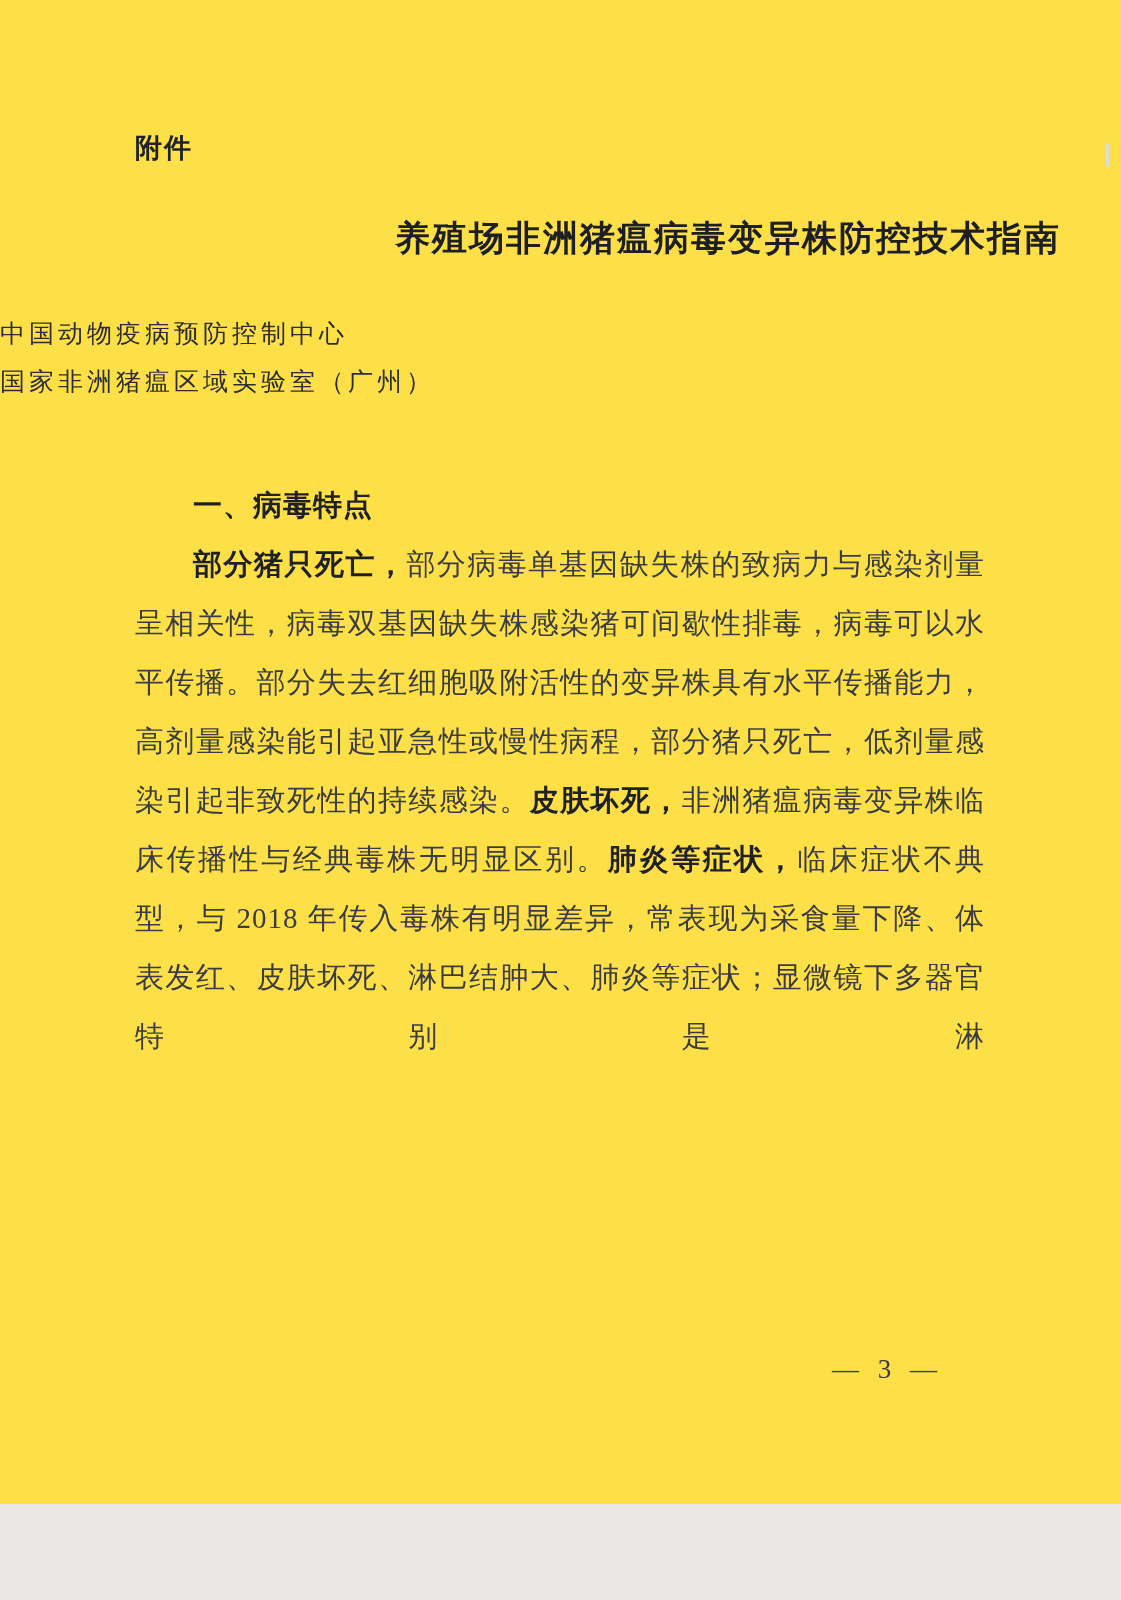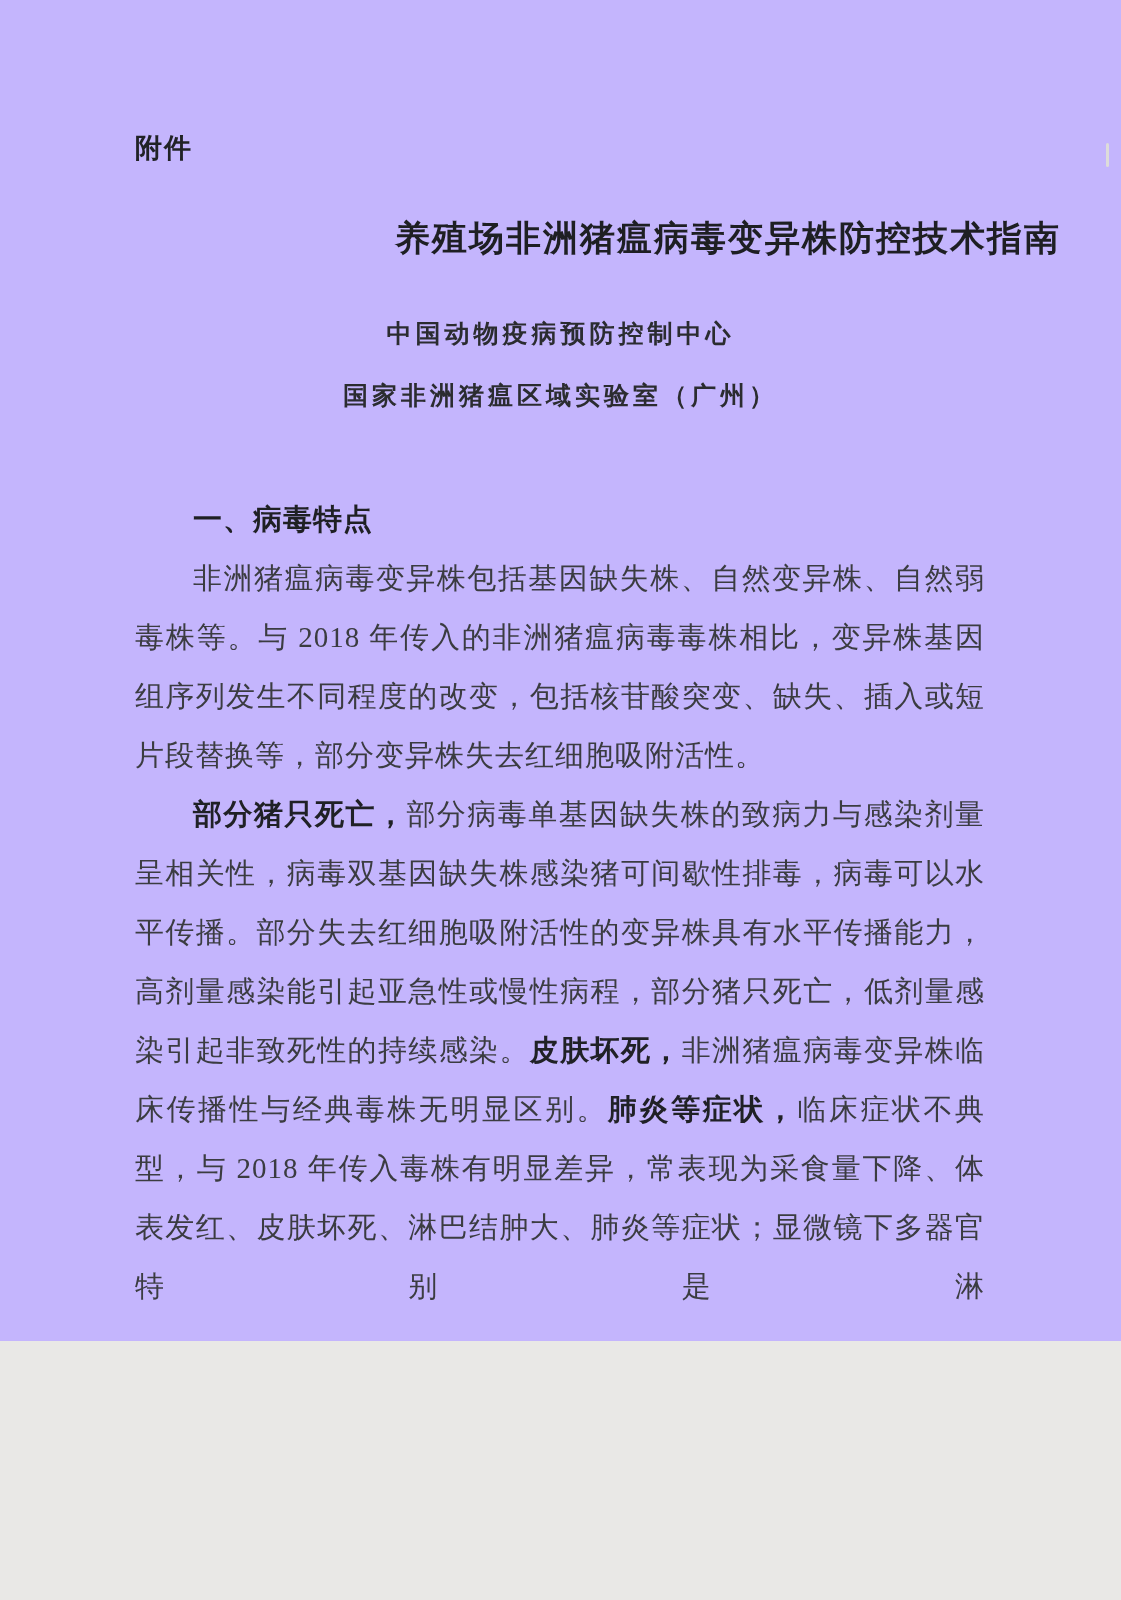--- a/index.html
+++ b/index.html
@@ -3,23 +3,23 @@
 <meta charset="utf-8">
 <style>
   html, body {
     margin: 0;
     padding: 0;
     background: #e9e8e6;
   }
   .page {
     position: relative;
     width: 1121px;
-    height: 1341px;
+    height: 1504px;
     margin: 0 auto;
-    background: #c4b5fd;
+    background: #fde047;
     overflow: hidden;
     font-family: "Liberation Serif", "DejaVu Serif", serif;
     color: #37383d;
   }
   .attachment {
     margin: 128px 0 0 135px;
     font-family: "Liberation Sans", "DejaVu Sans", sans-serif;
     font-weight: 700;
     font-size: 27px;
     line-height: 40px;
@@ -30,29 +30,28 @@
     margin: 46px 60px 0 60px;
     text-align: right;
     font-size: 35px;
     line-height: 50px;
     font-weight: 700;
     letter-spacing: 2px;
     color: #1e1f23;
     font-family: "Liberation Serif", "DejaVu Serif", serif;
   }
   .org {
-    text-align: center;
     font-size: 25px;
     line-height: 36px;
-    font-weight: 700;
+    font-weight: 400;
     letter-spacing: 4px;
     color: #2b2c30;
   }
   .org-1 { margin-top: 52px; }
-  .org-2 { margin-top: 26px; }
+  .org-2 { margin-top: 12px; }
   .body {
     width: 850px;
     margin: 76px auto 0 135px;
     font-size: 29px;
     line-height: 59px;
     text-align: justify;
     letter-spacing: 1px;
     color: #3b3c41;
   }
   .body p {
@@ -102,21 +101,20 @@
 
   <div class="org org-1">中国动物疫病预防控制中心</div>
 
   <div class="org org-2">国家非洲猪瘟区域实验室（广州）</div>
 
   <div class="body">
 
 
     <p class="section-heading">一、病毒特点</p>
 
-    <p>非洲猪瘟病毒变异株包括基因缺失株、自然变异株、自然弱毒株等。与 2018 年传入的非洲猪瘟病毒毒株相比，变异株基因组序列发生不同程度的改变，包括核苷酸突变、缺失、插入或短片段替换等，部分变异株失去红细胞吸附活性。</p>
 
     <p class="continues"><span class="bold-run">部分猪只死亡，</span><span>部分病毒单基因缺失株的致病力与感染剂量呈相关性，病毒双基因缺失株感染猪可间歇性排毒，病毒可以水平传播。部分失去红细胞吸附活性的变异株具有水平传播能力，高剂量感染能引起亚急性或慢性病程，部分猪只死亡，低剂量感染引起非致死性的持续感染。</span><span class="bold-run">皮肤坏死，</span><span>非洲猪瘟病毒变异株临床传播性与经典毒株无明显区别。</span><span class="bold-run">肺炎等症状，</span><span>临床症状不典型，与 2018 年传入毒株有明显差异，常表现为采食量下降、体表发红、皮肤坏死、淋巴结肿大、肺炎等症状；显微镜下多器官特别是淋</span></p>
 
   </div>
 
   <div class="page-number">— 3 —</div>
 
   <div class="scan-artifact-line"></div>
 
 </div>

